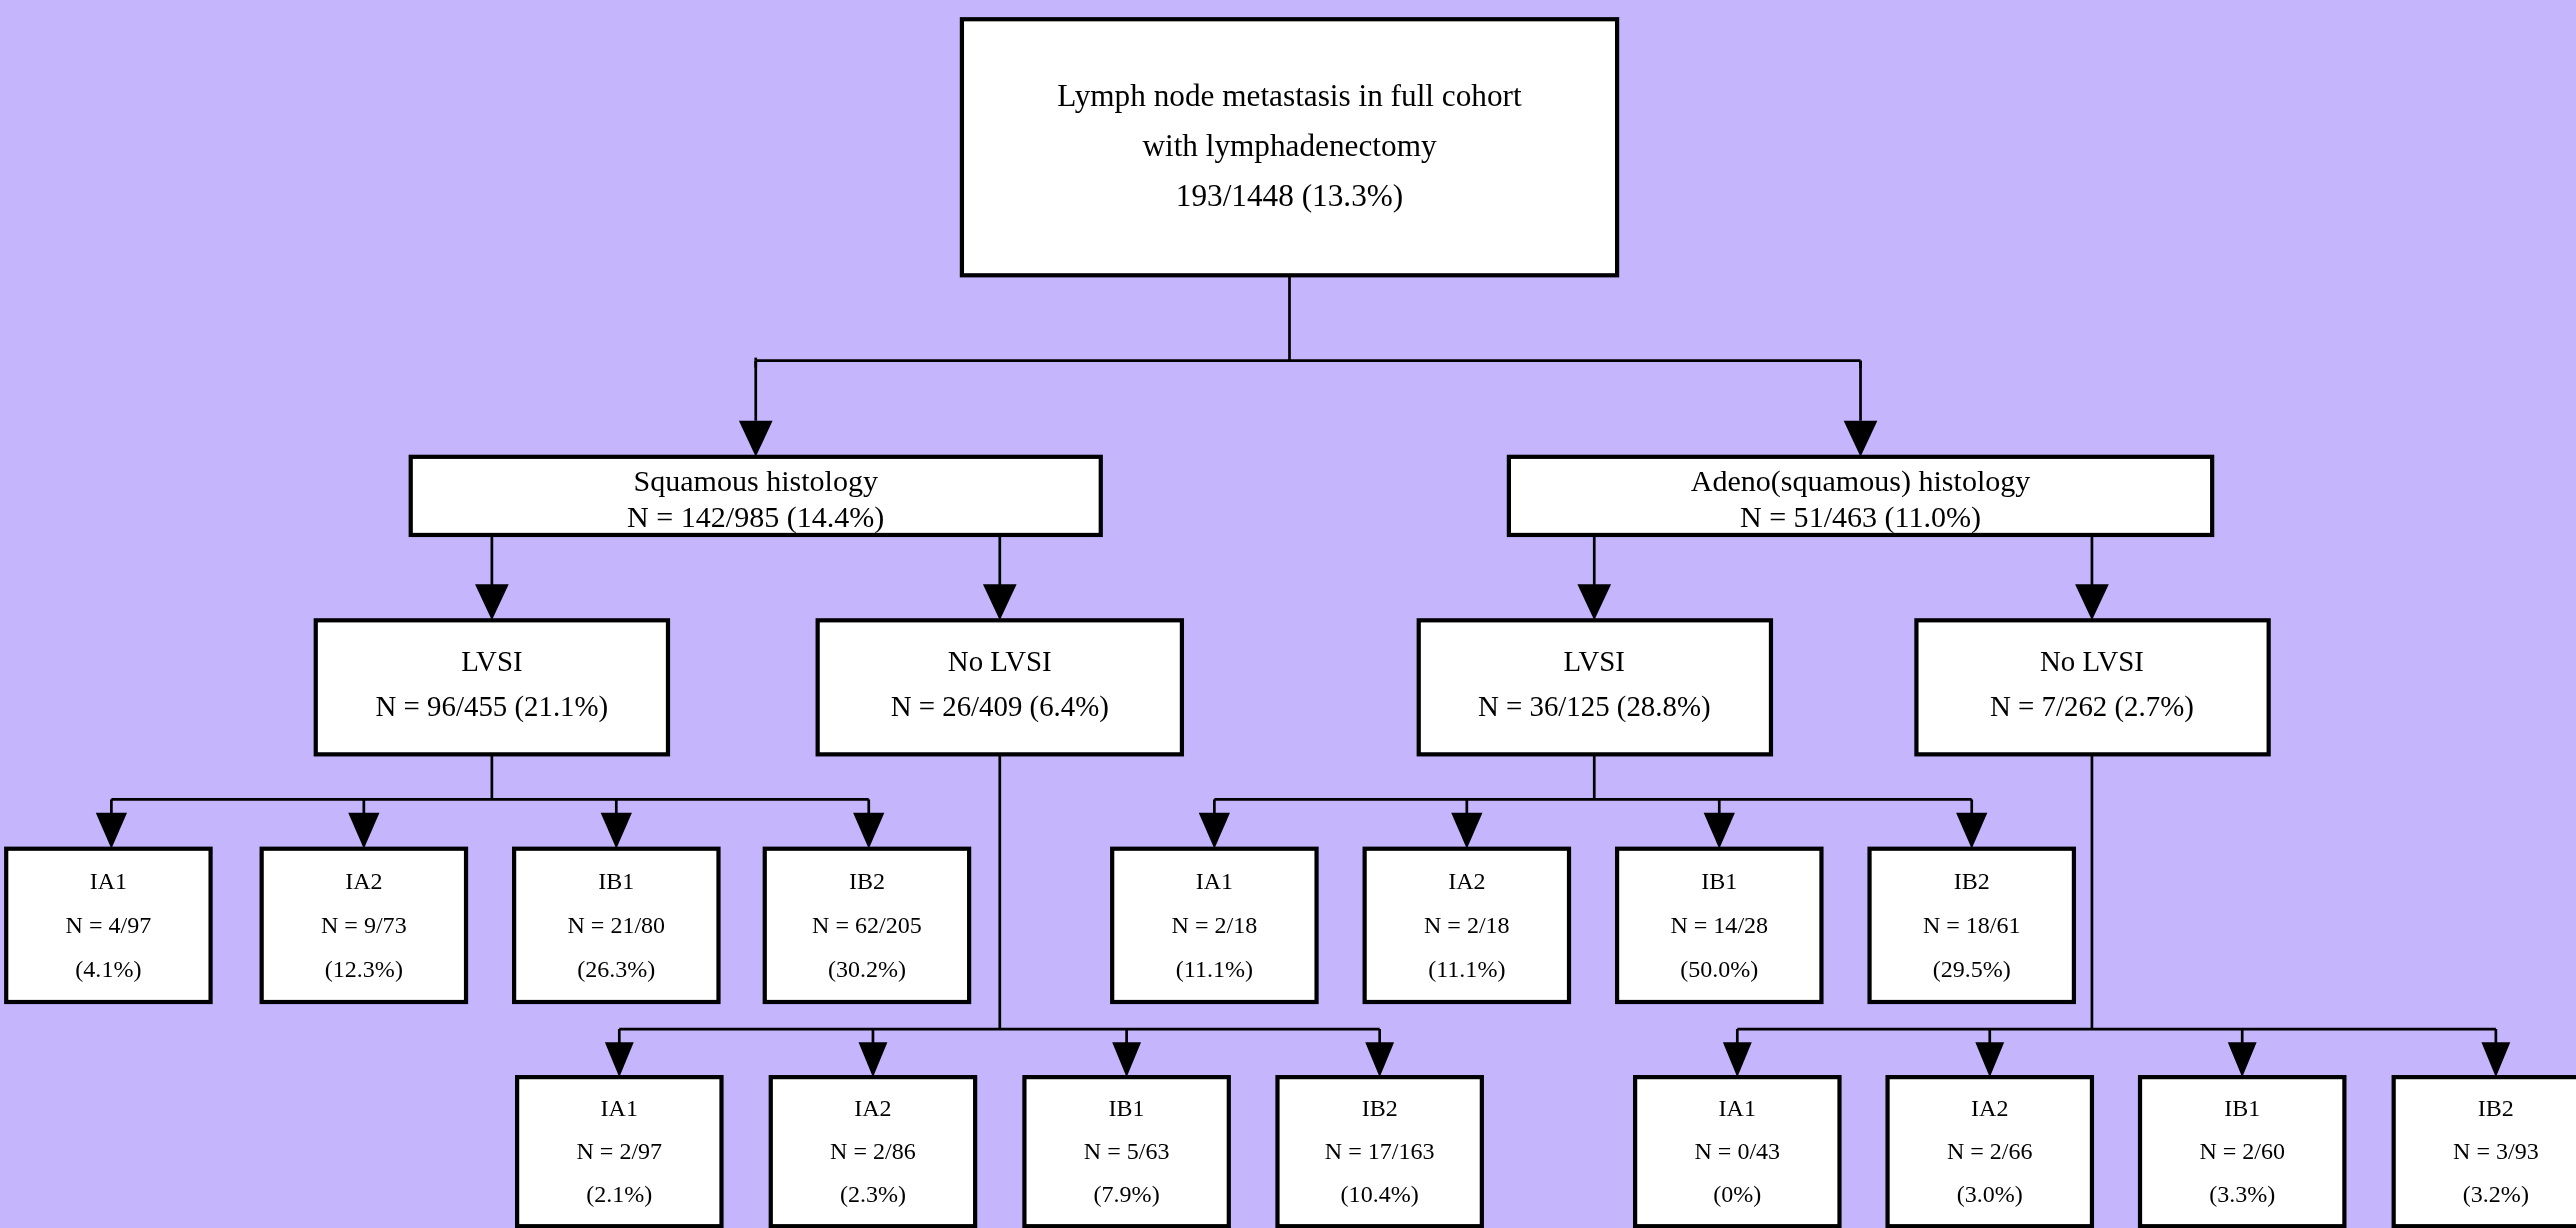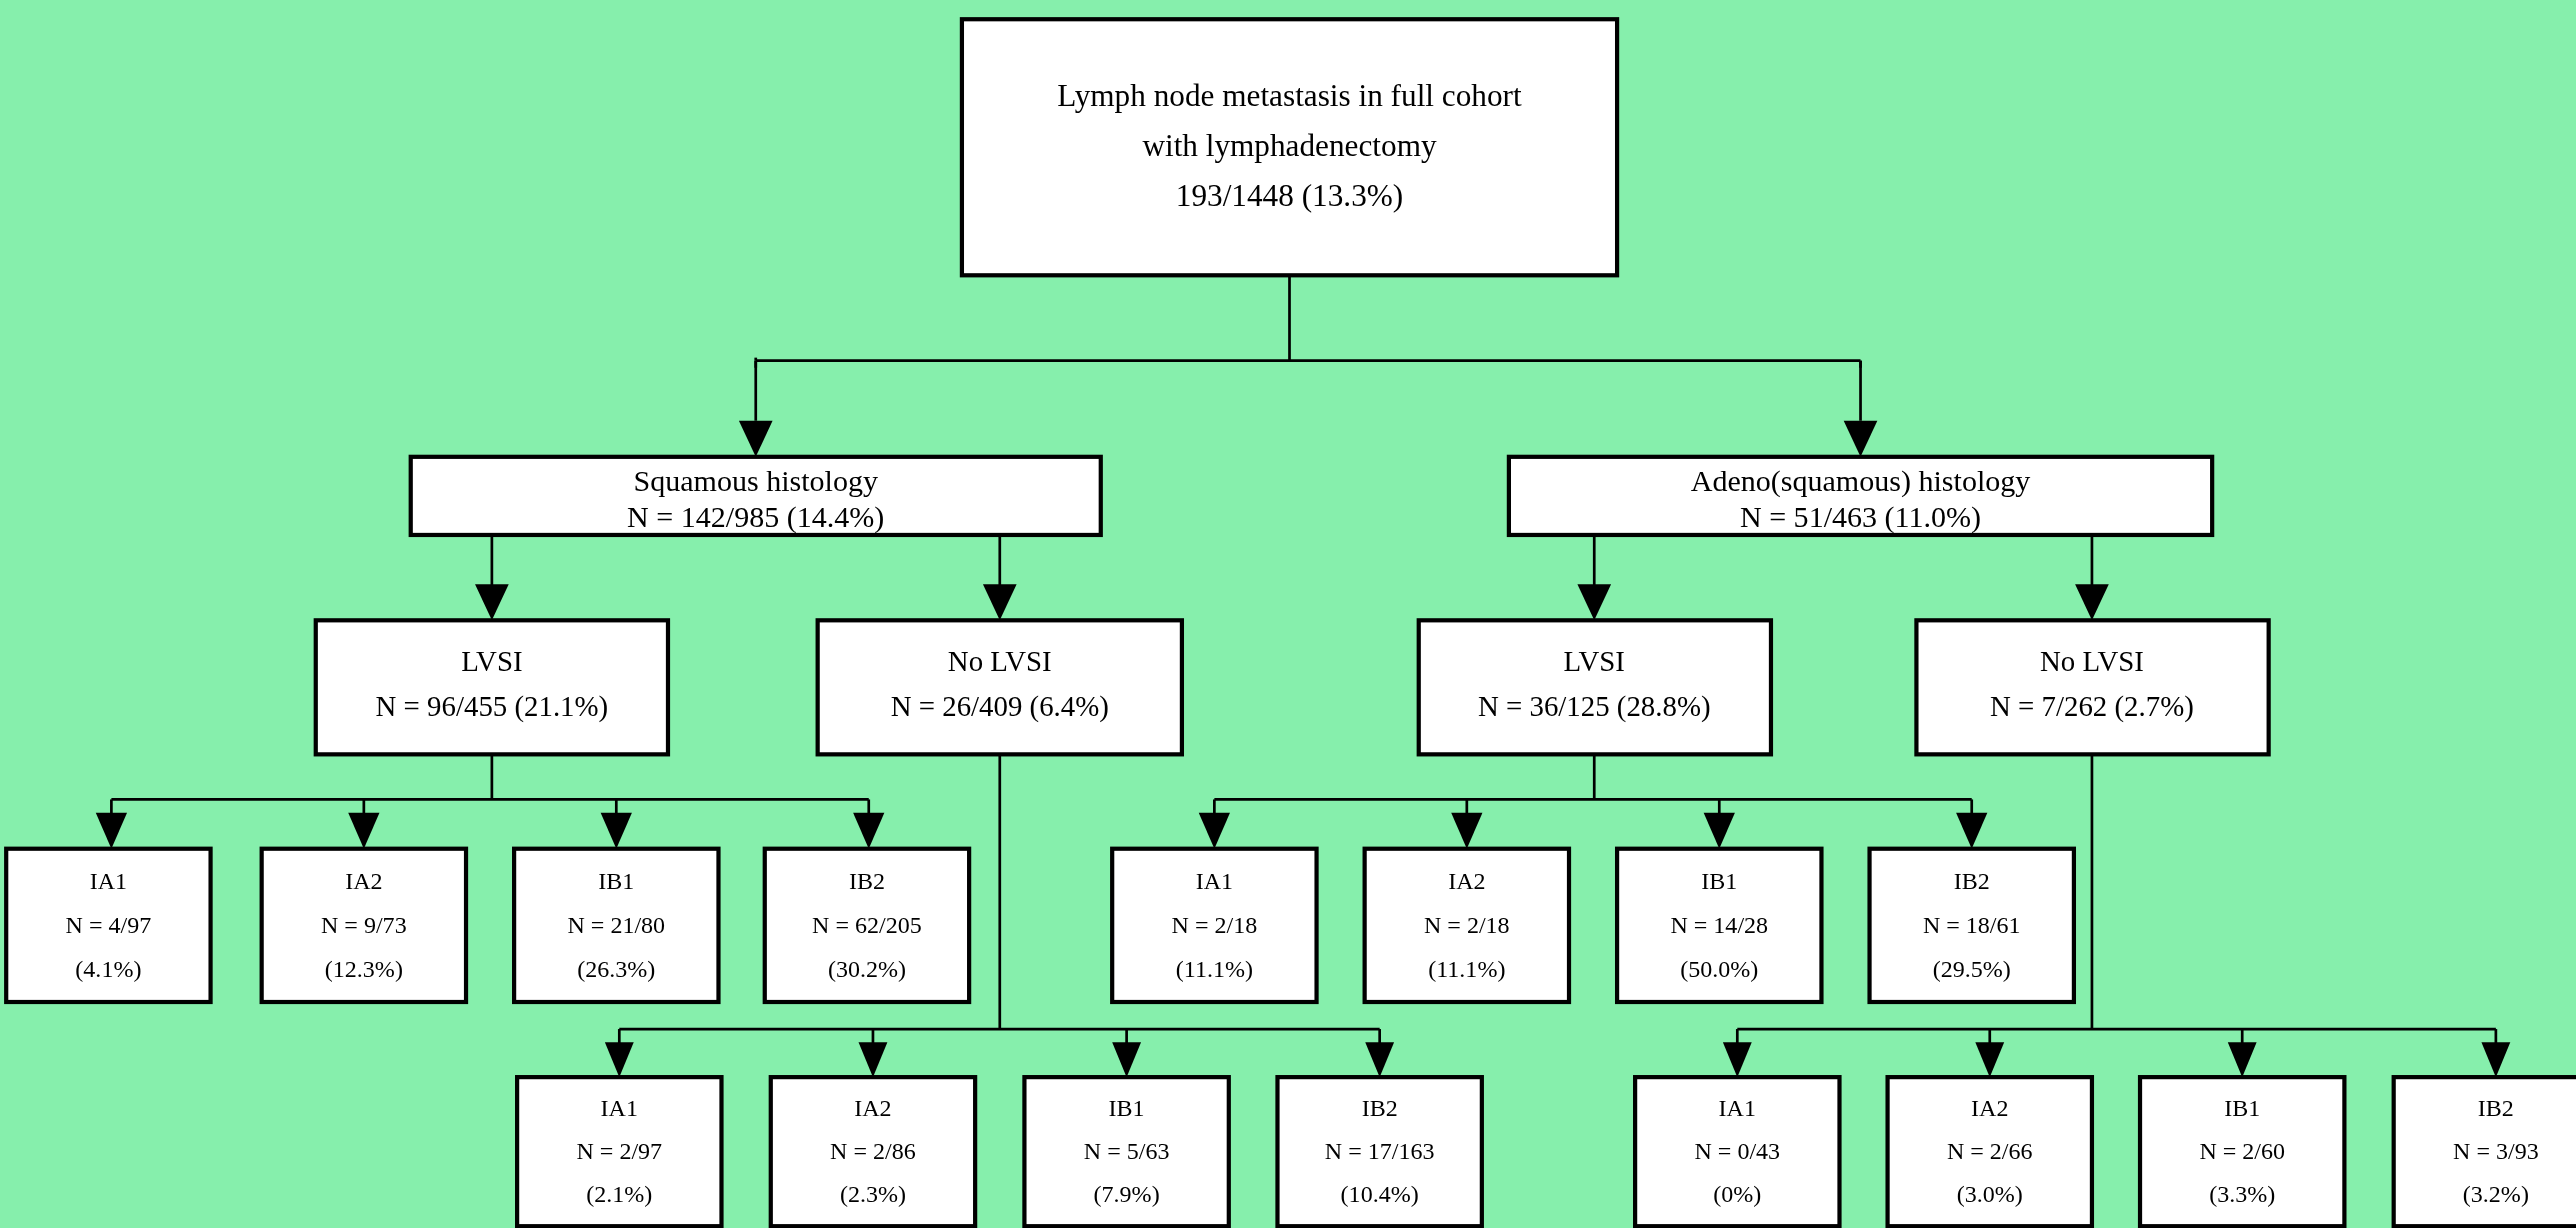--- a/index.html
+++ b/index.html
@@ -5,21 +5,21 @@
 <style>
   html,body{margin:0;padding:0;background:#ffffff;}
   body{
     font-family:"Liberation Serif","DejaVu Serif",serif;
     color:#000000;
   }
   #chart-root{
     position:relative;
     width:2576px;
     height:1228px;
-    background:#86efac;
+    background:#c4b5fd;
     overflow:hidden;
   }
   svg#flow-svg{
     position:absolute;
     top:0;left:0;
     width:2576px;
     height:1228px;
     display:block;
   }
   .node-box{

